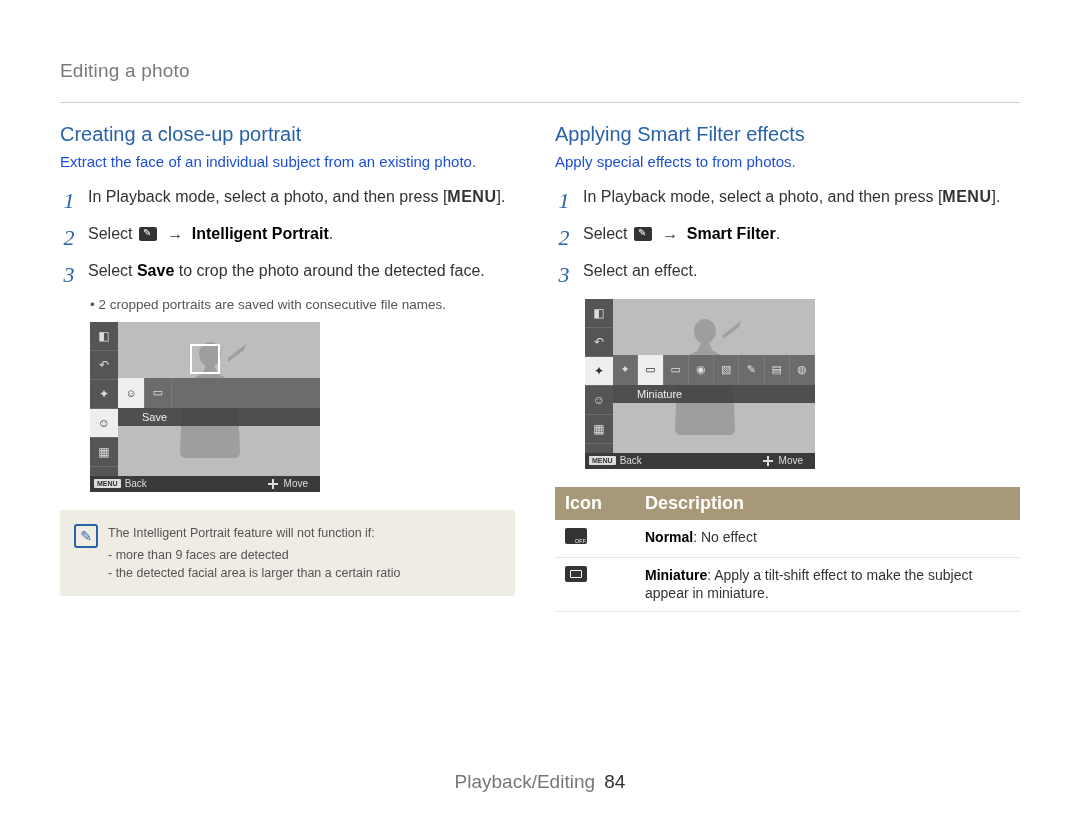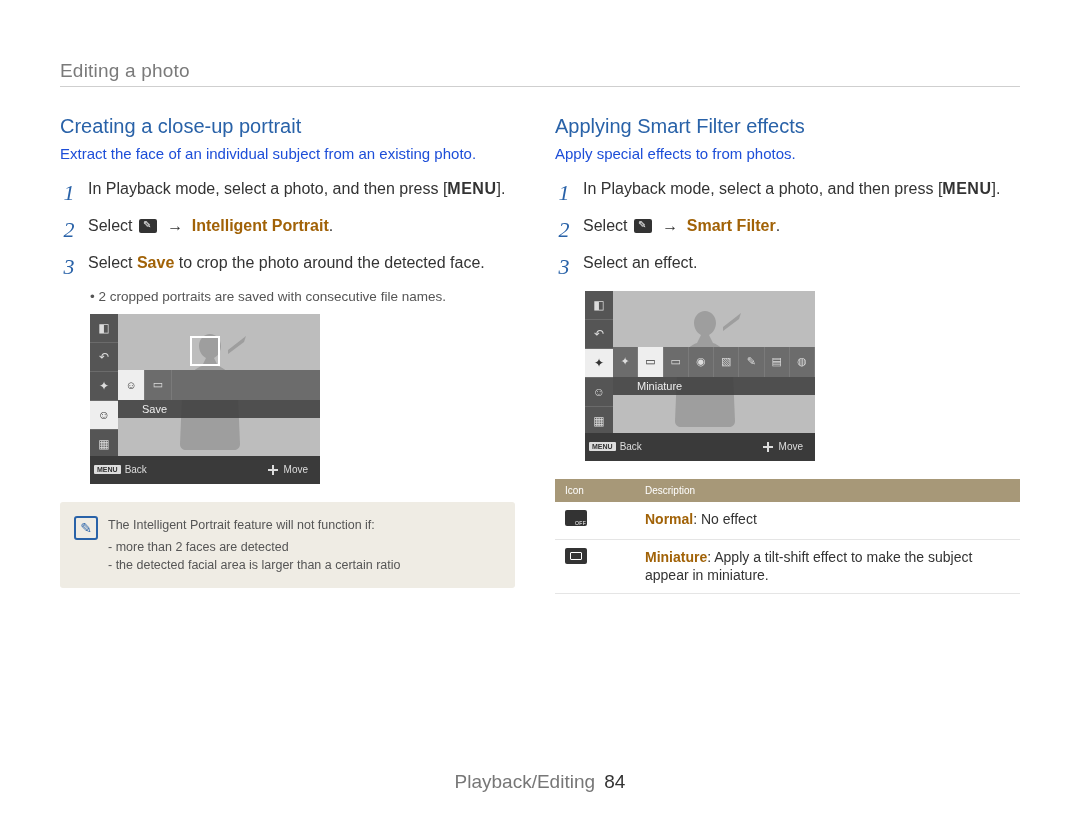--- a/index.html
+++ b/index.html
@@ -16,22 +16,22 @@
     width: 1080px;
     height: 815px;
     padding: 60px 60px 20px 60px;
     position: relative;
   }
   .breadcrumb {
     font-size: 19px;
     color: #7a7a7a;
     font-weight: 300;
     border-bottom: 1px solid #cfcfcf;
-    padding-bottom: 4px;
-    margin-bottom: 10px;
+    padding-bottom: 20px;
+    margin-bottom: 2px;
     letter-spacing: .2px;
   }
   .columns {
     display: flex;
     gap: 30px;
   }
   .col { flex: 1 1 0; }
   h2.section-title {
     color: #2962a8;
     font-size: 20px;
@@ -53,21 +53,21 @@
   }
   .step .num {
     font-style: italic;
     color: #2962a8;
     font-size: 22px;
     font-family: Georgia, 'Times New Roman', serif;
     width: 18px;
     text-align: center;
   }
   .step .body { flex: 1; }
-  .bold { font-weight: 700; color:#a16207; }
+  .bold { font-weight: 700; color:#000000; }
   .menu-key {
     font-weight: 700;
     letter-spacing: .5px;
   }
   .edit-icon {
     display: inline-block;
     width: 18px; height: 14px;
     background: #333;
     border-radius: 2px;
     vertical-align: -2px;
@@ -150,21 +150,21 @@
     background: rgba(60,60,60,.85);
     color: #eee;
     font-size: 11px;
     padding-left: 24px;
     display: flex;
     align-items: center;
   }
   .lcd .bottom-bar {
     position: absolute;
     left: 0; right:0; bottom:0;
-    height: 28px;
+    height: 16px;
     background: #3a3a3a;
     color: #ddd;
     font-size: 10px;
     display:flex;
     align-items:center;
     gap: 4px;
   }
   .lcd .bottom-bar .menu-btn { background:#ddd; color:#333; font-weight:700; font-size:7px; padding:1px 3px; margin-left:4px; border-radius:1px;}
   .lcd .bottom-bar .spacer { flex:1; }
   .lcd .bottom-bar .dpad {
@@ -205,24 +205,24 @@
   
   .icon-table {
     border-collapse: collapse;
     width: 100%;
     font-size: 14px;
     margin-top: 8px;
   }
   .icon-table th {
     background: #a79878;
     color: #fff;
-    font-weight: 400;
+    font-weight: 700;
     text-align: left;
     padding: 6px 10px;
-    font-size: 10px;
+    font-size: 18px;
   }
   .icon-table th:first-child { width: 60px; }
   .icon-table td {
     padding: 8px 10px;
     vertical-align: top;
     border-bottom: 1px solid #e5e5e5;
     line-height: 1.35;
   }
   .tbl-icon {
     display:inline-block;
@@ -310,21 +310,21 @@
           <span class="dpad"></span>
           <span>Move</span>
           <span style="width:8px"></span>
         </div>
       </div>
 
       <div class="note">
         <div class="note-icon">✎</div>
         <div>The Intelligent Portrait feature will not function if:</div>
         <ul>
-          <li>more than 2 faces are detected</li>
+          <li>more than 9 faces are detected</li>
           <li>the detected facial area is larger than a certain ratio</li>
         </ul>
       </div>
     </div>
 
     <div class="col">
       <h2 class="section-title">Applying Smart Filter effects</h2>
       <p class="intro">Apply special effects to from photos.</p>
 
       <div class="step">

